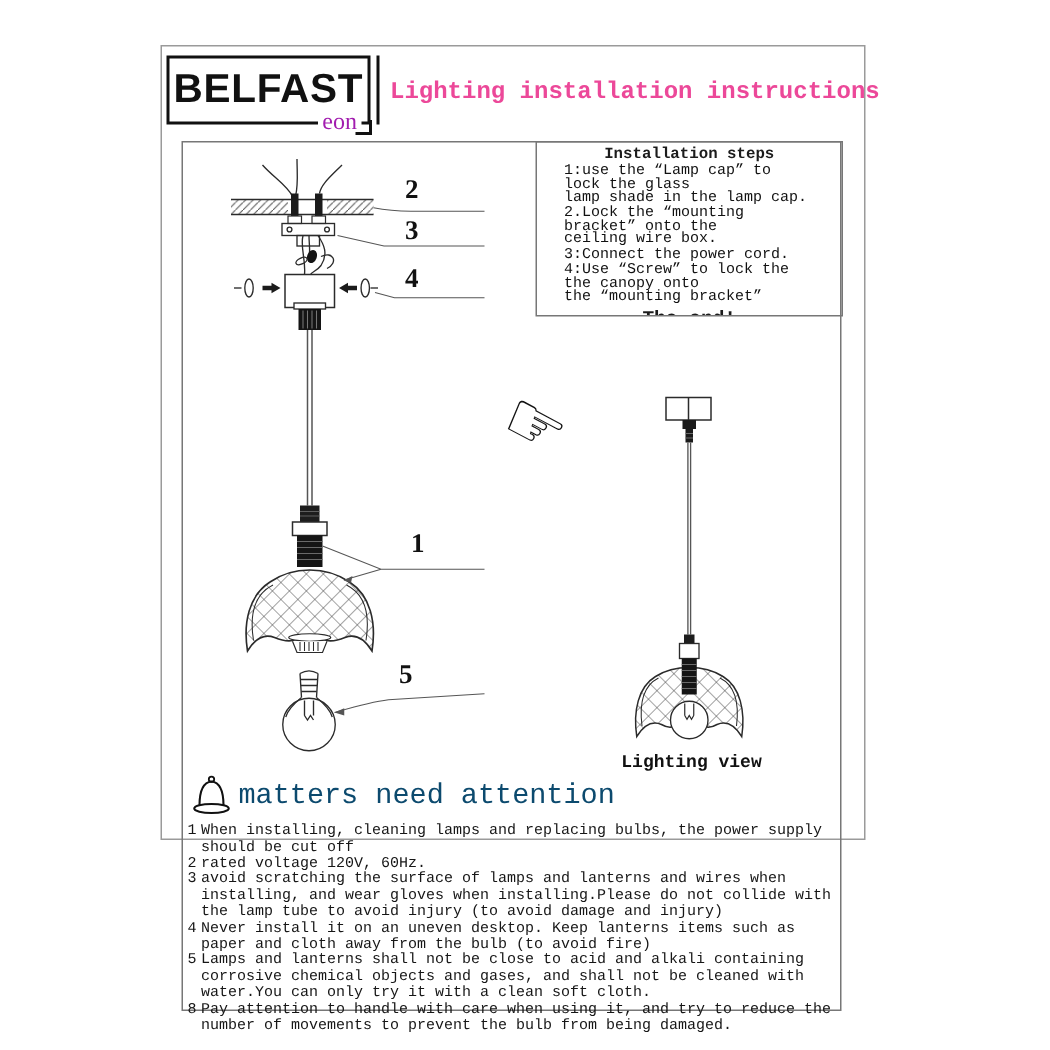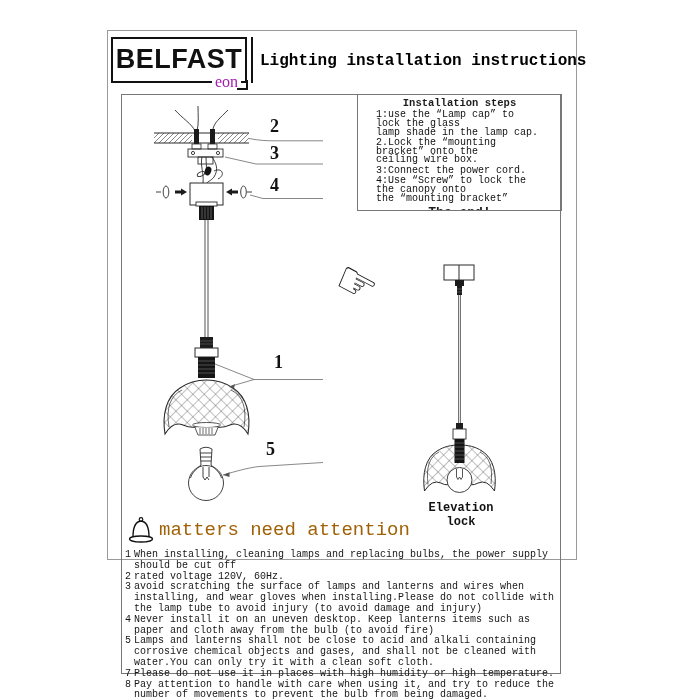--- a/index.html
+++ b/index.html
@@ -12,21 +12,21 @@
             border:2.5px solid #111;box-sizing:border-box;}
   .brand{position:absolute;left:0;right:0;top:5px;text-align:center;
          font-family:"Liberation Sans", sans-serif;font-weight:bold;
          font-size:27px;letter-spacing:0.5px;color:#111;}
   .brand-sub{position:absolute;right:4px;bottom:-10px;background:#fff;padding:0 3px;
              font-family:"Liberation Serif", serif;font-size:16px;color:#a21caf;}
   .logo-hook{position:absolute;right:-2.5px;bottom:-9px;width:9px;height:8px;
              border-right:2.5px solid #111;border-bottom:2.5px solid #111;}
   .header-divider{position:absolute;left:143px;top:6px;width:2px;height:46px;background:#111;}
   .doc-title{position:absolute;left:152px;top:21px;font-size:16px;font-weight:bold;
-             color:#000000;white-space:nowrap;}
+             color:#ec4899;white-space:nowrap;}
   
   .content-box{position:absolute;left:13px;top:63px;width:440px;height:580px;
                border:1px solid #777;box-sizing:border-box;}
   
   .steps-box{position:absolute;left:235px;top:-1px;width:205px;height:117px;
              border:1px solid #777;box-sizing:border-box;padding:2px 18px;overflow:hidden;}
   .steps-title{text-align:center;font-size:10.5px;font-weight:bold;margin-bottom:2px;}
   .step{font-size:10px;line-height:8.8px;white-space:pre-line;margin-bottom:1.5px;color:#111;}
   .steps-end{text-align:center;font-size:13px;font-weight:bold;margin-top:1px;}
   
@@ -36,21 +36,21 @@
                      font-size:12px;font-weight:bold;color:#111;}
   .callout{position:absolute;font-family:"Liberation Serif", serif;font-weight:bold;
            font-size:18px;color:#111;line-height:18px;}
   .c1{left:152px;top:258px;} .c2{left:148px;top:22px;} .c3{left:148px;top:49px;}
   .c4{left:148px;top:81px;} .c5{left:144px;top:345px;}
   .hand{position:absolute;left:205px;top:160px;width:60px;height:56px;
         font-family:"DejaVu Sans", sans-serif;font-size:46px;line-height:56px;color:#111;
         transform:rotate(28deg);transform-origin:50% 50%;text-align:center;}
   
   .bell{position:absolute;left:3px;top:420px;}
-  .attention-title{position:absolute;left:37px;top:424px;font-size:19px;color:#a16207;}
+  .attention-title{position:absolute;left:37px;top:424px;font-size:19px;color:#0c4a6e;}
   .att-list{position:absolute;left:3px;top:455px;width:434px;font-size:10px;
             line-height:10.8px;color:#161616;}
   .att-item{padding-left:9px;text-indent:-9px;}
   .att-n{display:inline-block;width:9px;text-indent:0;}
 </style>
 </head>
 <body>
 
 <div class="canvas">
   <div class="page">
@@ -205,21 +205,21 @@
           <rect x="35" y="161" width="7" height="6" fill="#1d1d1d"></rect>
           <rect x="32" y="167" width="13" height="10" fill="#fff" stroke="#2b2b2b" stroke-width="0.9"></rect>
           <rect x="33.5" y="177" width="10" height="24" fill="#151515"></rect>
           <path d="M33.5,181 h10 M33.5,185 h10 M33.5,189 h10 M33.5,193 h10 M33.5,197 h10" stroke="#6a6a6a" stroke-width="0.7"></path>
         </g>
         <g>
           <circle cx="38.5" cy="218" r="12.5" fill="#ffffff" stroke="#2b2b2b" stroke-width="0.9"></circle>
           <path d="M35.5,207 V215 M41.5,207 V215 M35.5,215 l1.5,2.5 1.5,-2.5 1.5,2.5 1.5,-2.5" fill="none" stroke="#2b2b2b" stroke-width="0.8"></path>
         </g>
       </svg>
-      <div class="elevation-caption">Elevation lock</div>
+      <div class="elevation-caption">Lighting view</div>
 
       <svg class="bell" width="32" height="32" viewBox="0 0 32 32" xmlns="http://www.w3.org/2000/svg">
         <circle cx="16" cy="4.5" r="1.8" fill="none" stroke="#111" stroke-width="1.2"></circle>
         <path d="M8,22 C8,11 11,6.5 16,6 C21,6.5 24,11 24,22" fill="none" stroke="#111" stroke-width="1.4"></path>
         <ellipse cx="16" cy="24" rx="11.5" ry="3" fill="none" stroke="#111" stroke-width="1.4"></ellipse>
       </svg>
       <div class="attention-title">matters need attention</div>
 
       <div class="att-list">
 
@@ -227,20 +227,19 @@
 
           <div class="att-item"><span class="att-n">2</span><span>rated voltage 120V, 60Hz.</span></div>
 
           <div class="att-item"><span class="att-n">3</span><span>avoid scratching the surface of lamps and lanterns and wires when installing, and wear gloves when installing.Please do not collide with the lamp tube to avoid injury (to avoid damage and injury)</span></div>
 
           <div class="att-item"><span class="att-n">4</span><span>Never install it on an uneven desktop. Keep lanterns items such as paper and cloth away from the bulb (to avoid fire)</span></div>
 
           <div class="att-item"><span class="att-n">5</span><span>Lamps and lanterns shall not be close to acid and alkali containing corrosive chemical objects and gases, and shall not be cleaned with water.You can only try it with a clean soft cloth.</span></div>
 
 
-          <div class="att-item"><span class="att-n">7</span><span>Please do not use it in places with high humidity or high temperature.</span></div>
 
           <div class="att-item"><span class="att-n">8</span><span>Pay attention to handle with care when using it, and try to reduce the number of movements to prevent the bulb from being damaged.</span></div>
         </div>
 
     </div>
   </div>
 </div>
 
 </body></html>

